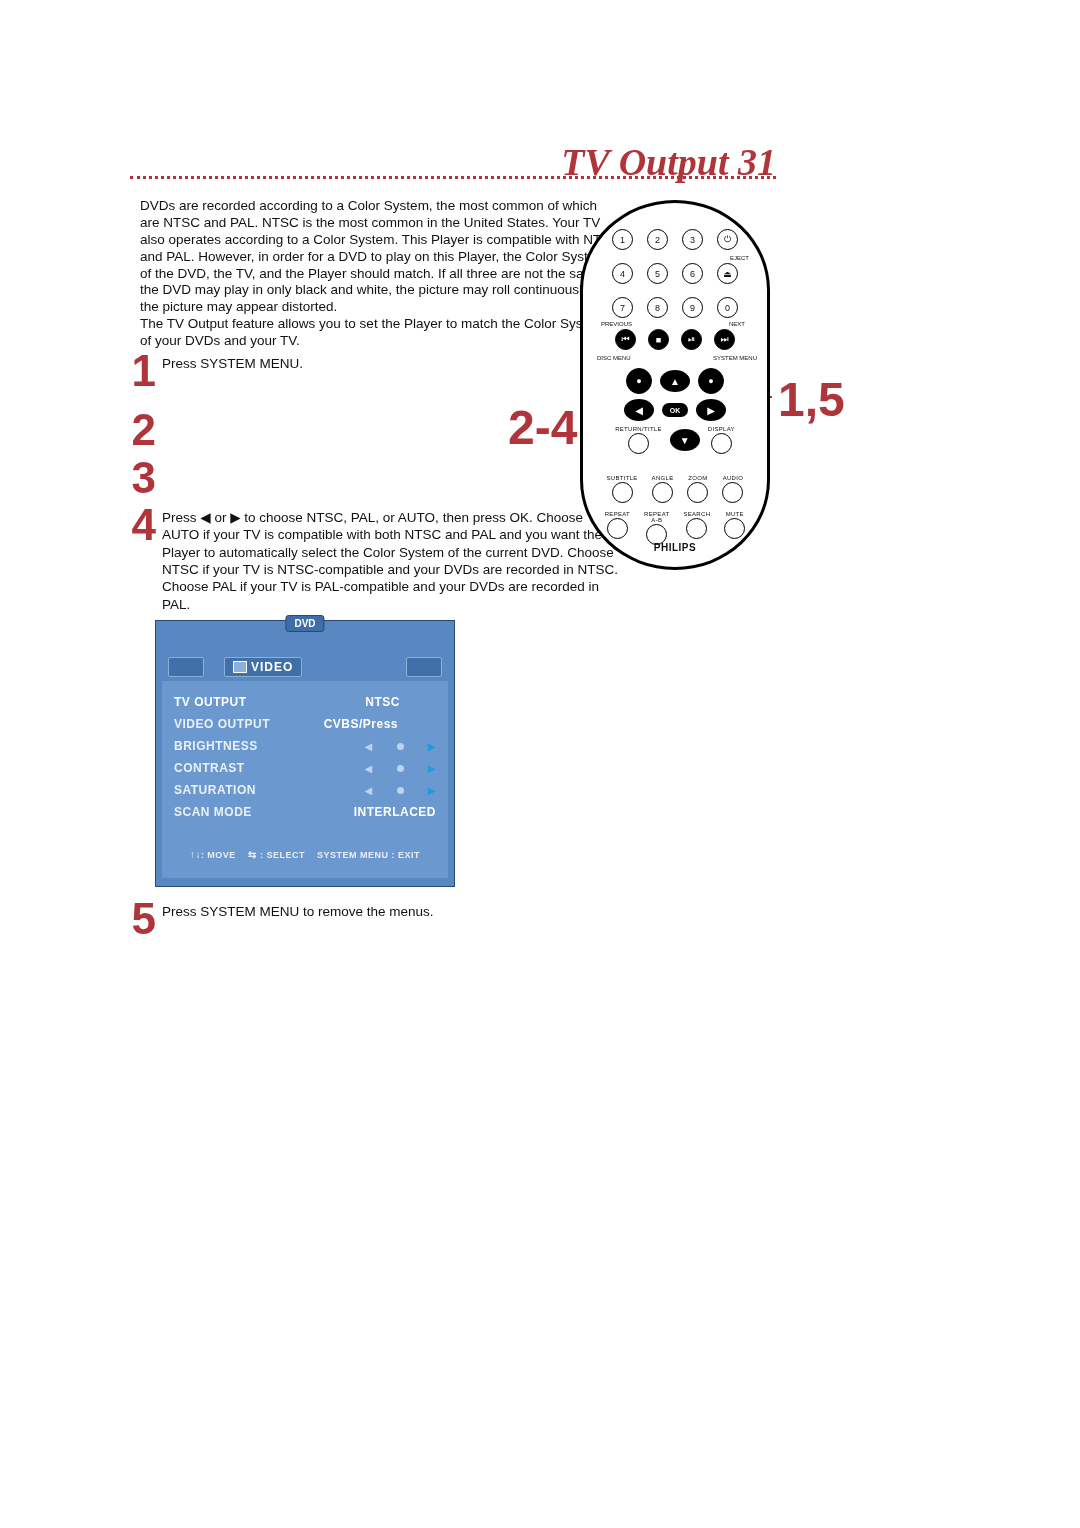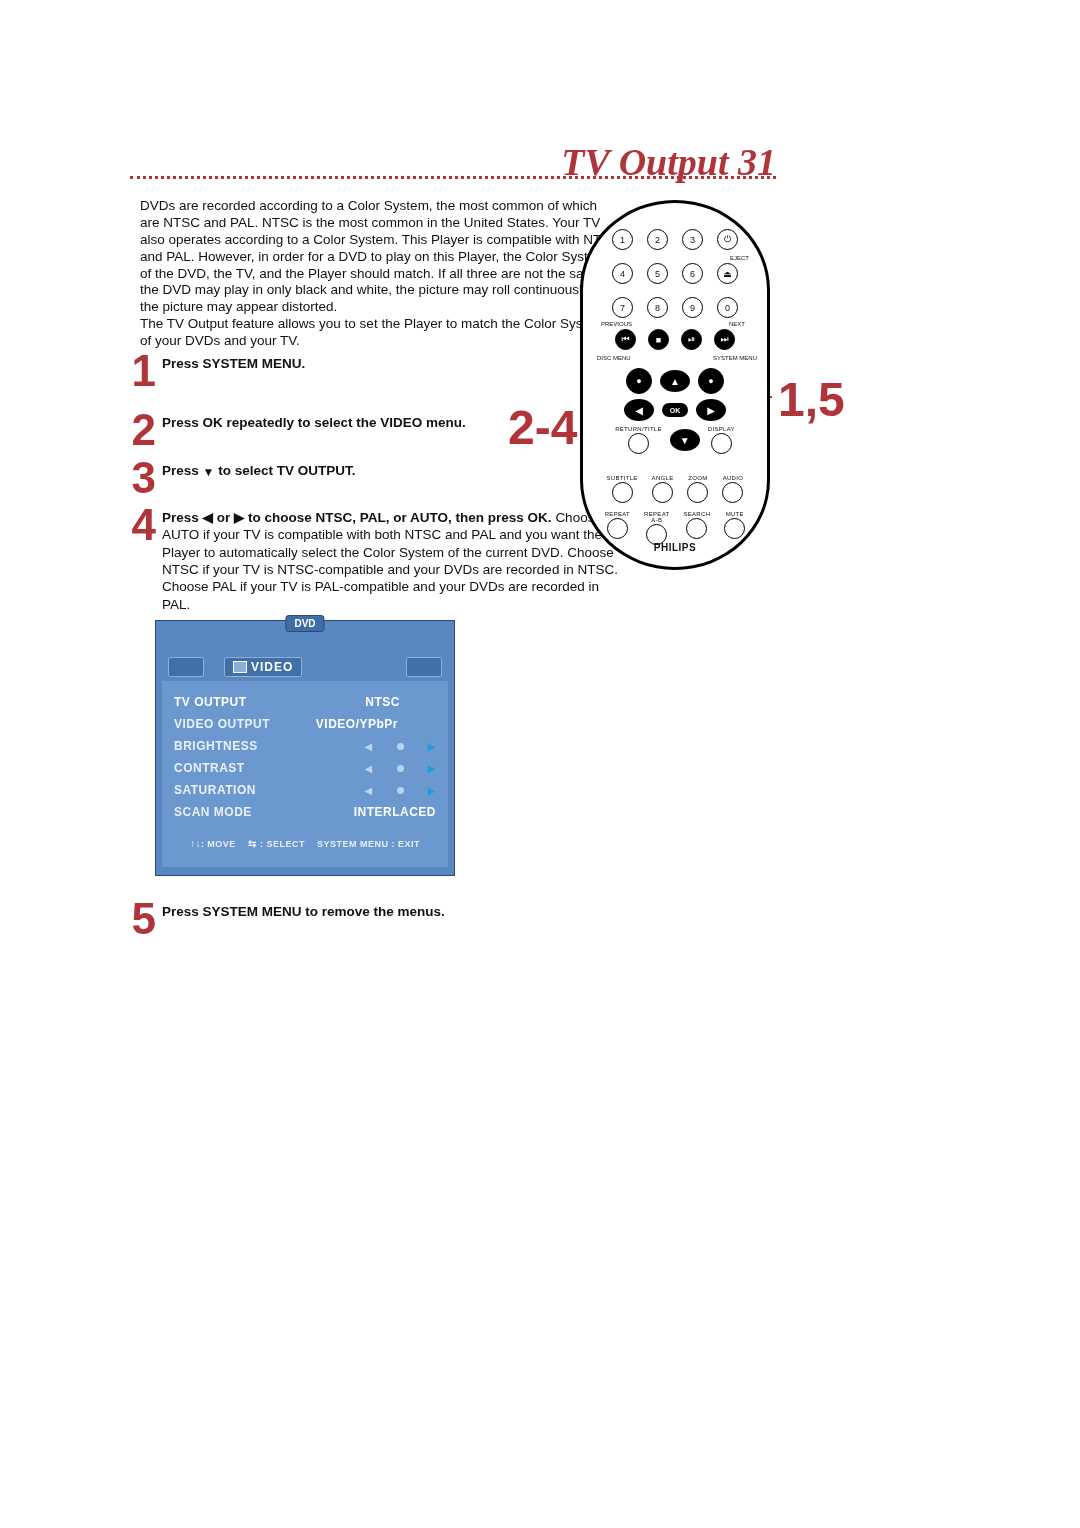--- a/index.html
+++ b/index.html
@@ -22,21 +22,21 @@
   }
 
   .steps { position: absolute; top: 352px; left: 120px; width: 500px; }
   .step { display: flex; align-items: flex-start; margin-bottom: 10px; }
   .step .num {
     font-size: 44px; font-weight: 700; color: #b0353a;
     width: 36px; text-align: right; margin-right: 6px; line-height: 0.85;
     font-family: "Gill Sans", Arial, sans-serif;
   }
   .step .body { flex: 1; font-size: 13.5px; line-height: 1.28; padding-top: 3px; }
-  .step .body b { font-weight: 700; }
+  .step .body b { font-weight: 400; }
   .arrow-down, .arrow-left, .arrow-right { display:inline-block; font-size:12px; position:relative; top:1px; }
 
   
   .remote {
     position: absolute; top: 200px; left: 580px; width: 190px; height: 370px;
     border: 3px solid #000; border-radius: 95px / 90px;
     background: #fff;
   }
   .rrow { position:absolute; left:0; right:0; display:flex; justify-content:center; gap:10px; }
   .rbtn { width:21px; height:21px; border:1.2px solid #000; border-radius:50%; display:flex; align-items:center; justify-content:center; font-size:9px; background:#fff; }
@@ -69,21 +69,21 @@
   .tab-video .sq { width:14px; height:12px; background:#8db0d6; border:1px solid #fff; }
   .tab-video .lab { font-size:12px; font-weight:700; letter-spacing:1px; color:#fff; }
   .menu-body { background:#6b98cf; margin:0 6px; padding:10px 12px 18px; }
   .mrow { display:flex; justify-content:space-between; align-items:center; height:22px; font-size:12px; letter-spacing:0.5px; color:#eaf0f8; }
   .mrow .label { font-weight:700; }
   .mrow .value { font-weight:700; color:#fff; }
   .mrow .slider { display:flex; align-items:center; gap:24px; color:#bcd3ee; }
   .mrow .slider .dot { width:7px; height:7px; border-radius:50%; background:#bcd3ee; }
   .mrow .slider .tri { font-size:10px; }
   .mrow .slider .tri.on { color:#1a9de0; }
-  .menu-hints { font-size:9px; font-weight:700; letter-spacing:0.5px; color:#e8eef6; text-align:center; margin-top:15px; }
+  .menu-hints { font-size:9px; font-weight:700; letter-spacing:0.5px; color:#e8eef6; text-align:center; margin-top:26px; }
   .menu-hints .arrow { font-size:10px; }
 
 </style>
 </head>
 <body>
 
 <div class="page">
 
   <div class="title">
     <span>TV Output</span>
@@ -99,30 +99,24 @@
 
   <div class="steps">
 
     <div class="step">
       <div class="num">1</div>
       <div class="body"><b>Press SYSTEM MENU.</b></div>
     </div>
 
     <div class="step" style="margin-top:22px;">
       <div class="num">2</div>
-      <div class="body"><b>Press OK repeatedly to select the VIDEO menu.</b></div>
     </div>
 
     <div class="step" style="margin-top:6px;">
       <div class="num">3</div>
-      <div class="body">
-        <b>
-          <span>Press </span><span class="arrow-down">▼</span><span>  to select TV OUTPUT.</span>
-        </b>
-      </div>
     </div>
 
     <div class="step" style="margin-top:6px;">
       <div class="num">4</div>
       <div class="body">
         <b>
           <span>Press </span><span>◀ or ▶</span><span> to choose NTSC, PAL, or AUTO, then press OK.</span>
         </b><span> Choose AUTO if your TV is compatible with both NTSC and PAL and you want the Player to automatically select the Color System of the current DVD. Choose NTSC if your TV is NTSC-compatible and your DVDs are recorded in NTSC. Choose PAL if your TV is PAL-compatible and your DVDs are recorded in PAL.</span>
       </div>
     </div>
@@ -246,21 +240,21 @@
         <div class="tab-icon" style="margin-left:auto;"></div>
       </div>
     </div>
     <div class="menu-body">
       <div class="mrow">
         <span class="label" style="color:#fff;">TV OUTPUT</span>
         <span class="value" style="margin-right:36px;">NTSC</span>
       </div>
       <div class="mrow">
         <span class="label">VIDEO OUTPUT</span>
-        <span class="value" style="margin-right:38px;">VIDEO/YPbPr</span>
+        <span class="value" style="margin-right:38px;">CVBS/Press</span>
       </div>
       <div class="mrow">
         <span class="label">BRIGHTNESS</span>
         <span class="slider">
             <span class="tri">◀</span>
             <span class="dot"></span>
             <span class="tri on">▶</span>
           </span>
       </div>
       <div class="mrow">

